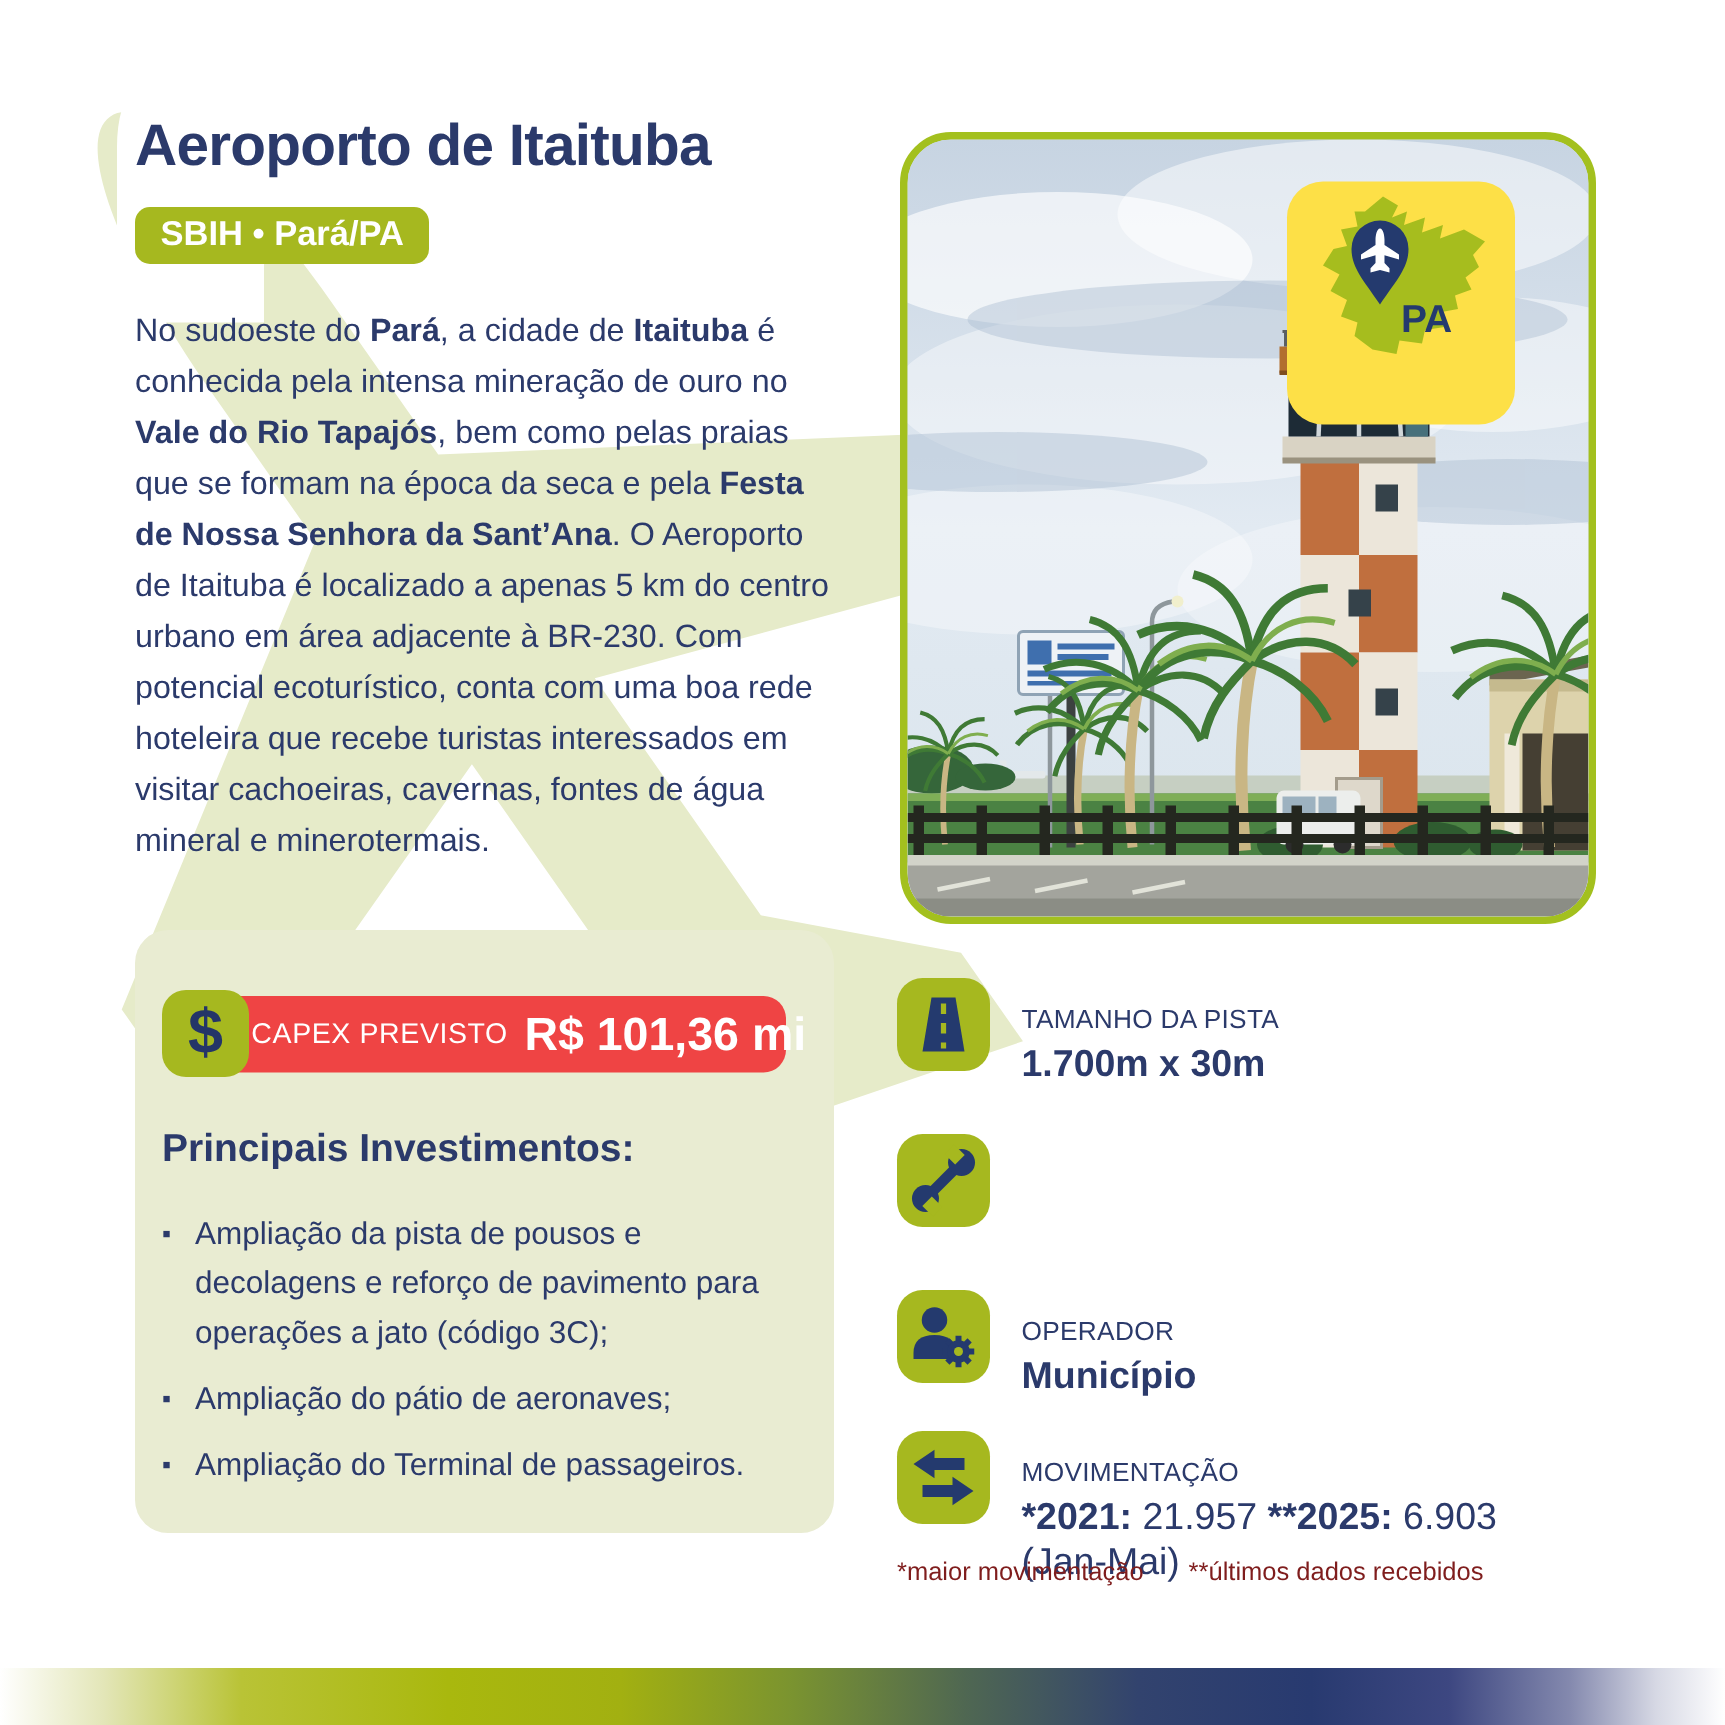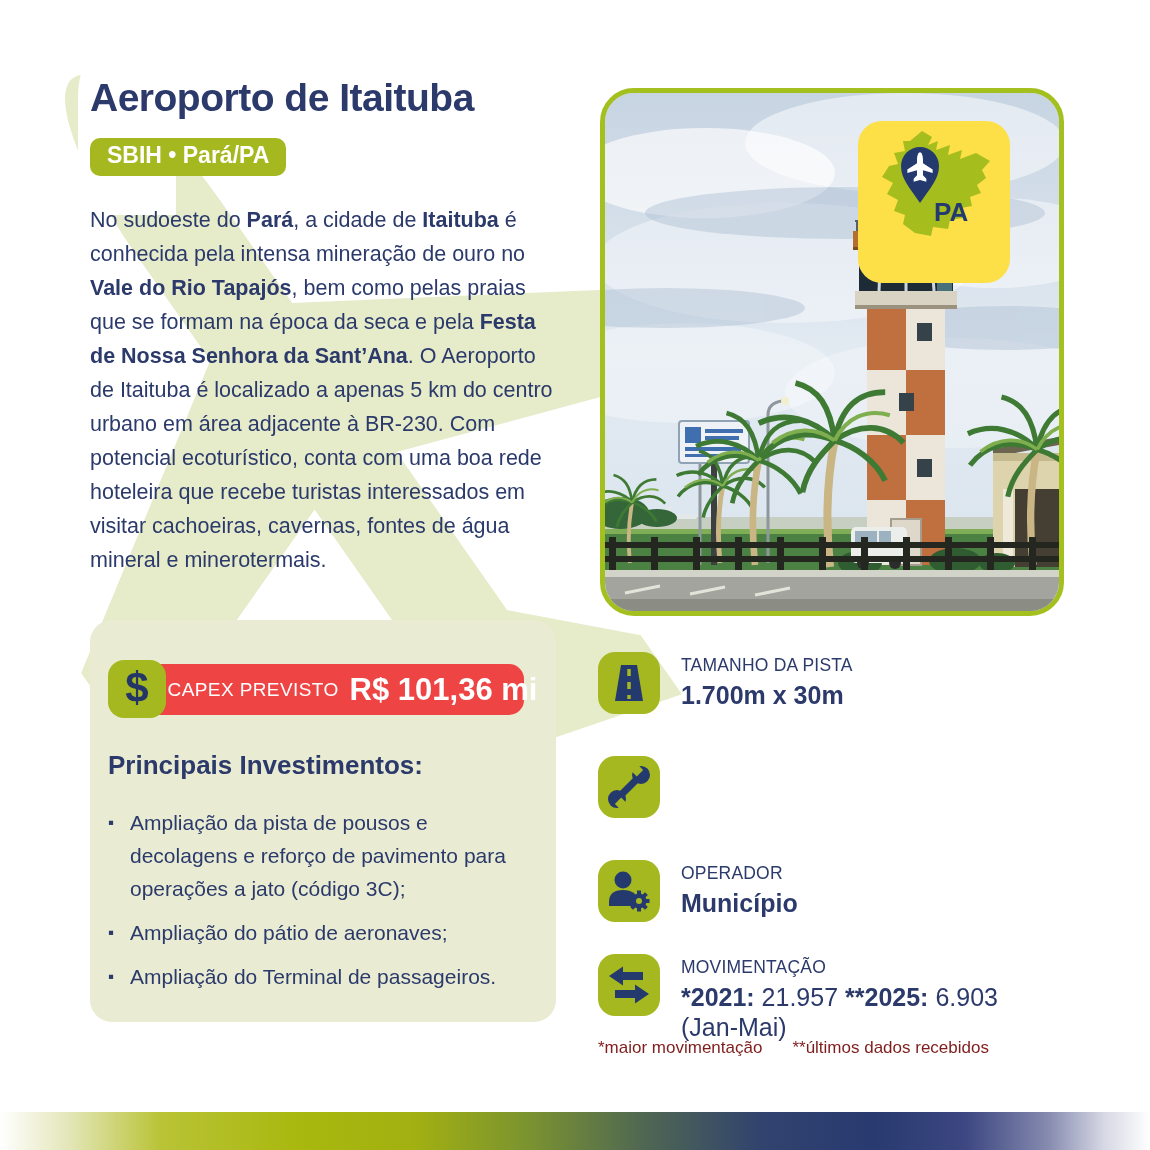--- a/index.html
+++ b/index.html
@@ -34,21 +34,21 @@
   .capex-icon span{color:#243568;font-size:42px;font-weight:bold;line-height:1;margin-top:-3px;}
 
   .inv-heading{position:absolute;left:108px;top:750px;font-size:26px;font-weight:bold;color:#2b3a6b;margin:0;}
   .inv-list{position:absolute;left:108px;top:806px;width:432px;margin:0;padding:0;list-style:none;}
   .inv-list li{position:relative;padding-left:22px;font-size:21px;line-height:33px;color:#2b3a6b;margin-bottom:11px;}
   .inv-list li::before{content:"▪";position:absolute;left:0;top:0;font-size:17px;color:#2b3a6b;}
 
   .stat{position:absolute;left:598px;display:flex;align-items:flex-start;}
   .stat-icon{width:62px;height:62px;background:#a6b81f;border-radius:17px;flex:none;margin-right:21px;
     display:flex;align-items:center;justify-content:center;}
-  .stat-text{margin-top:3px;width:380px;}
+  .stat-text{margin-top:17px;width:380px;}
   .stat-label{font-size:17.5px;letter-spacing:0.2px;color:#2b3a6b;margin-bottom:4px;}
   .stat-value{font-size:25px;font-weight:bold;color:#2b3a6b;line-height:30px;}
   .stat-value b{font-weight:bold;text-align:right;}
   .stat-value span{font-weight:normal;}
   #stat-0{top:652px;} #stat-1{top:756px;} #stat-2{top:860px;} #stat-3{top:954px;}
   #stat-3 .stat-value{font-weight:normal;}
 
   .footnotes{position:absolute;left:598px;top:1038px;display:flex;gap:30px;font-size:17px;color:#7f1d1d;}
 
   .bottom-bar{position:absolute;left:0;bottom:0;width:1150px;height:38px;

